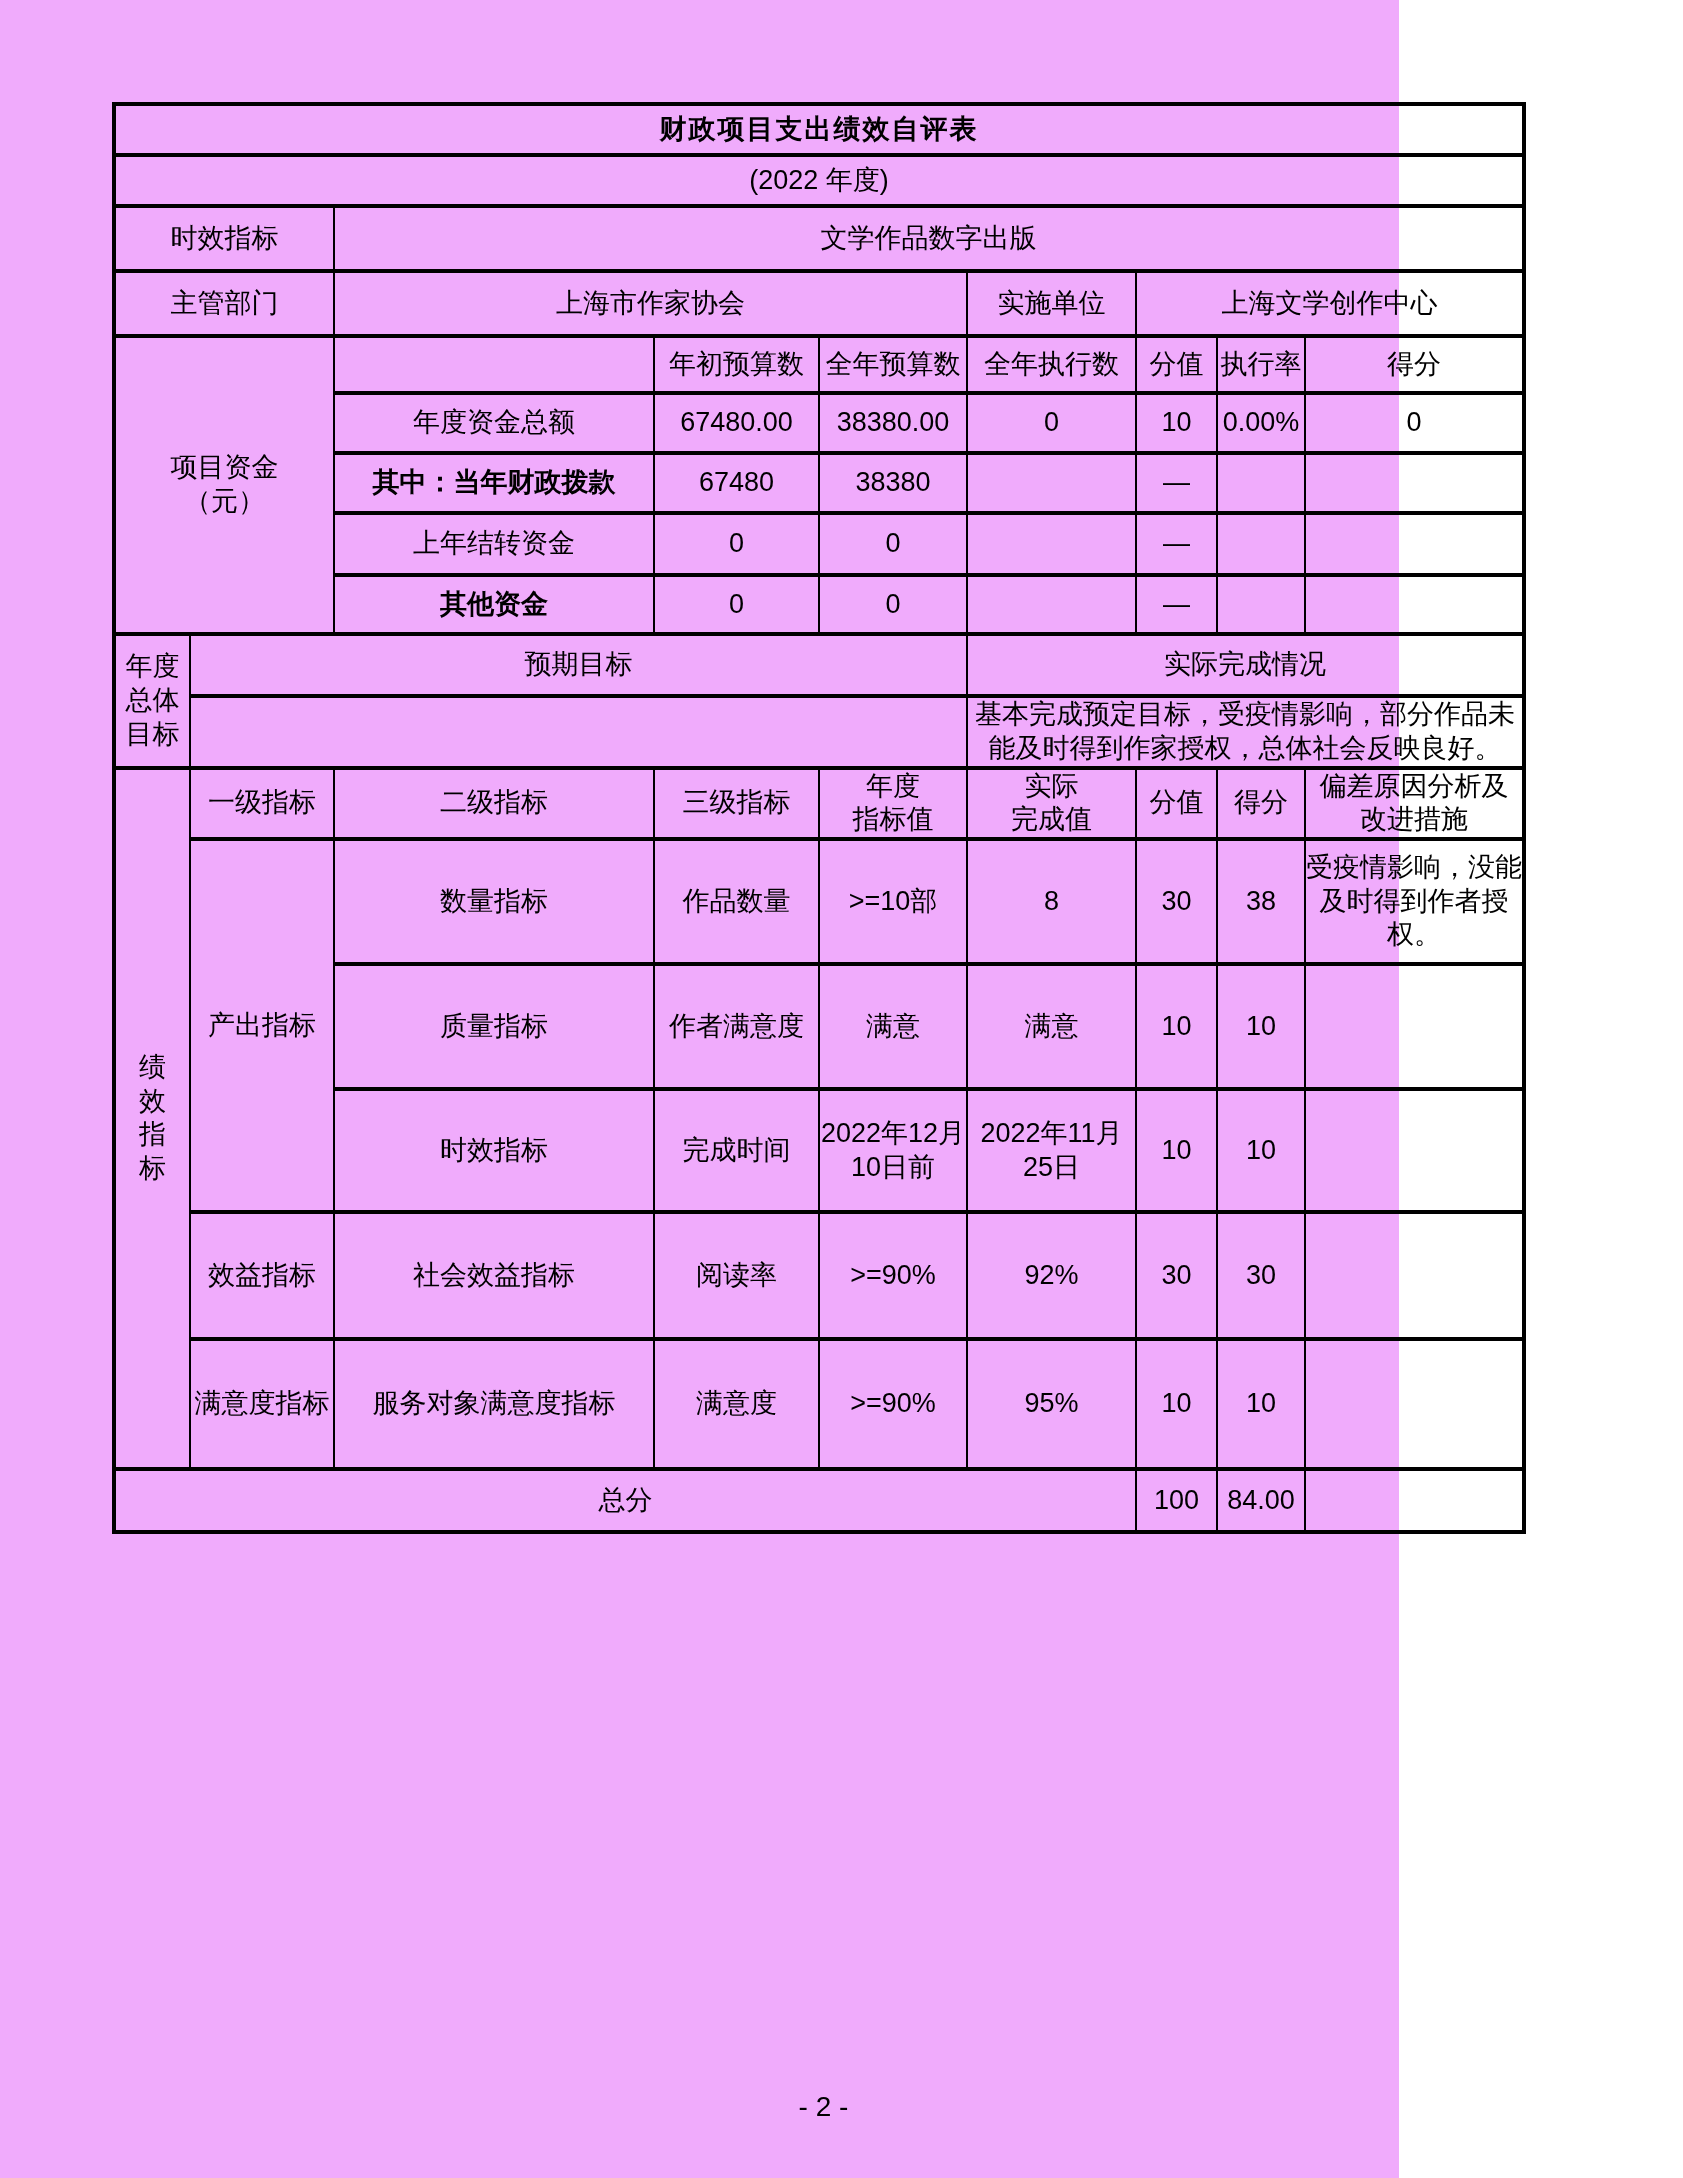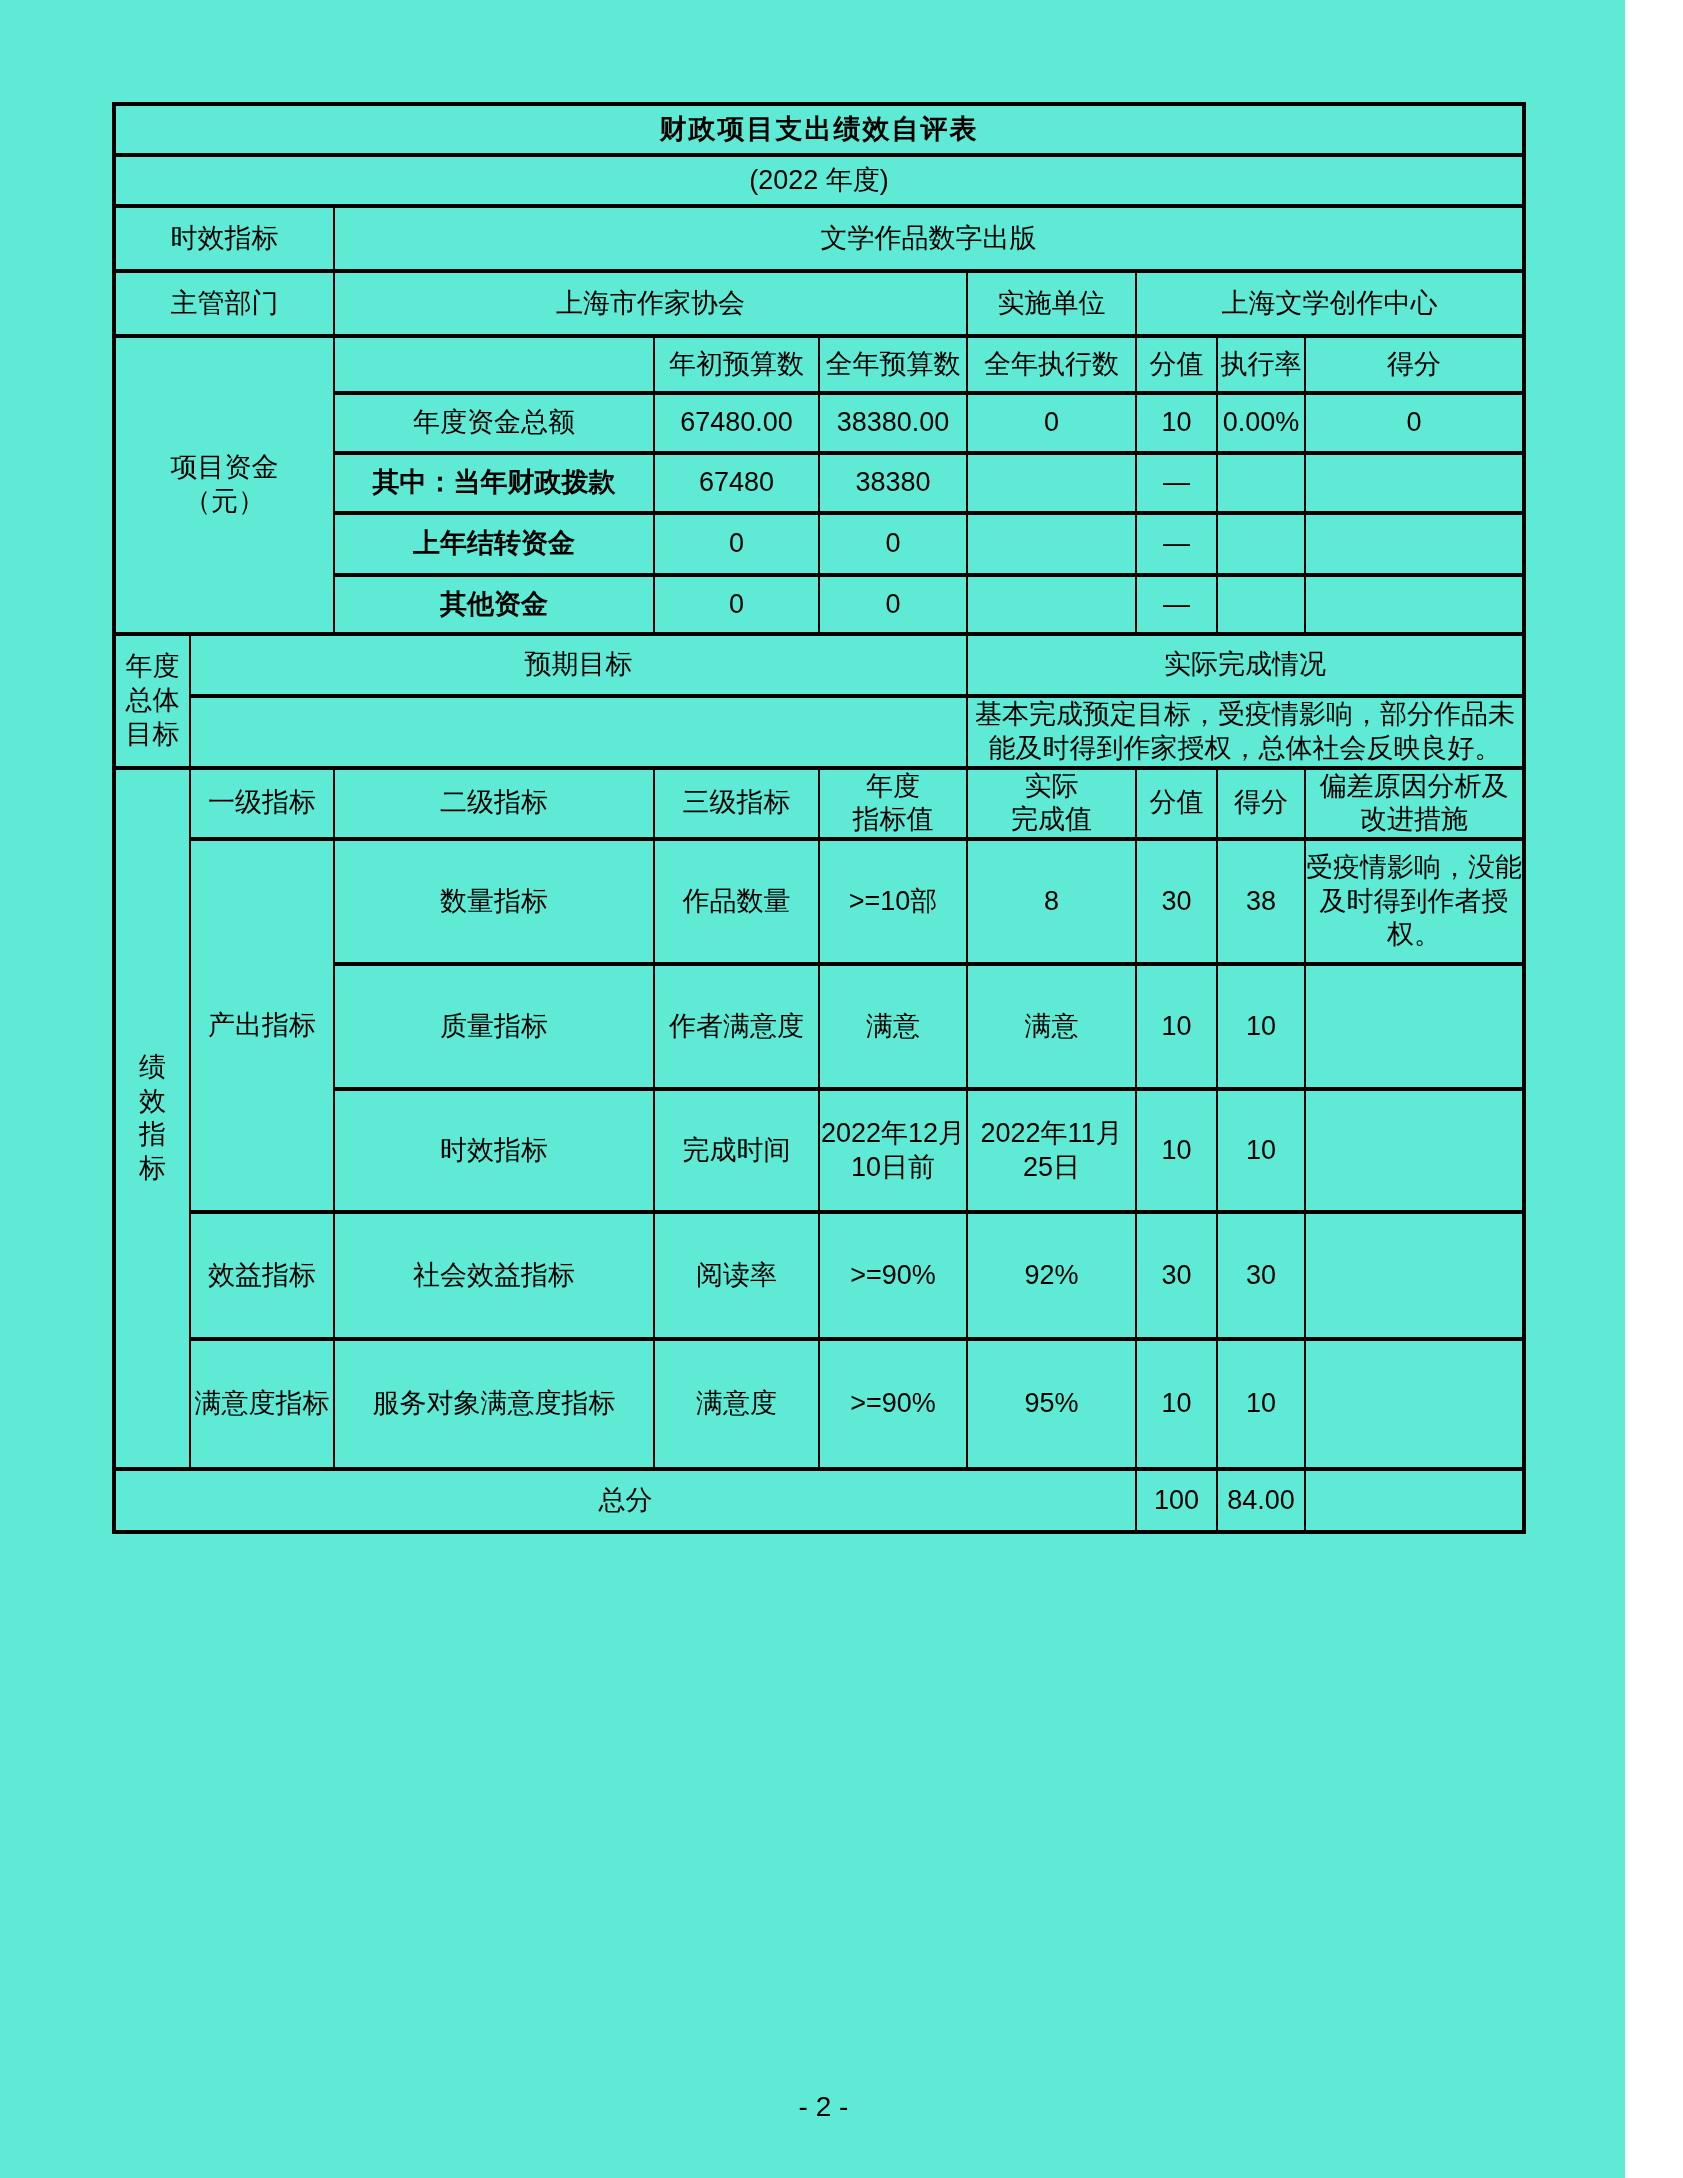--- a/index.html
+++ b/index.html
@@ -1,38 +1,38 @@
 <!DOCTYPE html>
 <html><head>
 <meta charset="utf-8">
 <style>
   html,body{margin:0;padding:0;background:#ffffff;}
   body{
     width:1683px;height:2178px;position:relative;
     font-family:"Liberation Sans",sans-serif;color:#000;
     -webkit-font-smoothing:antialiased;
   }
-  .page{position:absolute;left:0;top:0;width:1625px;height:2178px;background:#5eead4;}
+  .page{position:absolute;left:0;top:0;width:1399px;height:2178px;background:#f0abfc;}
   table.doc{
     position:absolute;left:112px;top:102px;width:1410px;
     border-collapse:collapse;table-layout:fixed;
     border:4px solid #000;
   }
   table.doc td{
     border-left:2px solid #000;border-right:2px solid #000;
     border-top:4px solid #000;border-bottom:4px solid #000;
     text-align:center;vertical-align:middle;
     font-size:27px;line-height:1.25;padding:0;
     white-space:pre-line;overflow:hidden;
   }
   td.title-cell{font-size:34px;font-weight:bold;letter-spacing:2px;}
   td.subtitle-cell{font-size:30px;font-weight:normal;}
   td.lab-l0{text-align:left;padding-left:8px;}
   td.lab-l1{text-align:left;padding-left:24px;font-weight:bold;}
-  td.lab-l2{text-align:left;padding-left:111px;font-weight:bold;}
+  td.lab-l2{text-align:left;padding-left:111px;}
   td.lab-l3{text-align:left;padding-left:34px;font-weight:bold;}
   td.goal-text{
     text-align:left;font-size:26px;line-height:1.2;
     padding:2px 2px 0 2px;word-break:break-all;vertical-align:top;
   }
   td.remark{
     font-size:26px;line-height:1.3;padding:0 4px;word-break:break-all;
   }
   td.vert4{line-height:1.5;}
   td.vert3{line-height:1.3;}

